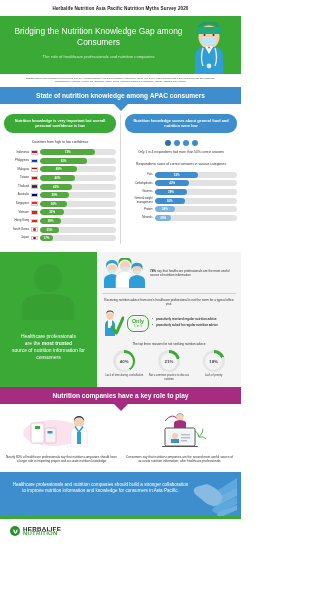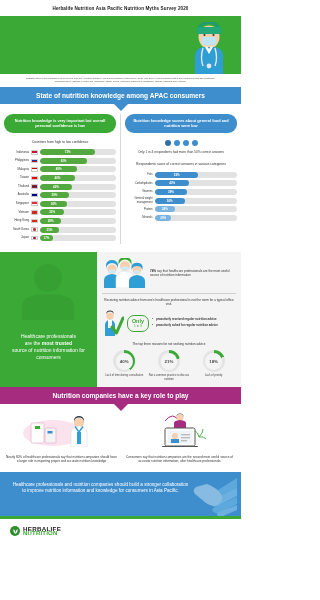--- a/index.html
+++ b/index.html
@@ -266,20 +266,24 @@
   .logo-text .l2 { font-size: 6px; font-weight: bold; color: #3aa935; letter-spacing: .2px; }
 </style>
 </head>
 <body>
 
 <div class="page">
 
   <div class="doc-title">Herbalife Nutrition Asia Pacific Nutrition Myths Survey 2020</div>
 
   <div class="hero">
+    <div class="hero-text">
+      <h1>Bridging the Nutrition Knowledge Gap among Consumers</h1>
+      <h2>The role of healthcare professionals and nutrition companies</h2>
+    </div>
     <svg class="doctor" viewBox="0 0 44 52">
       <ellipse cx="22" cy="15" rx="10.5" ry="11.5" fill="#f6cfae"></ellipse>
       <path d="M10 14 A12 12 0 0 1 34 14 L34 8 A12 9 0 0 0 10 8 Z" fill="#1f9b6e"></path>
       <rect x="9.5" y="5" width="25" height="7" rx="3" fill="#23a87a"></rect>
       <rect x="15" y="15" width="14" height="8" rx="2" fill="#bfe4f5"></rect>
       <circle cx="17.5" cy="13" r="1.1" fill="#3a3a3a"></circle>
       <circle cx="26.5" cy="13" r="1.1" fill="#3a3a3a"></circle>
       <path d="M8 52 L8 34 Q8 27 16 25 L28 25 Q36 27 36 34 L36 52 Z" fill="#2f9ed4"></path>
       <path d="M18 25 L22 32 L26 25 L24 24 L22 27 L20 24 Z" fill="#ffffff"></path>
       <path d="M16 26 q-3 10 0 18" stroke="#e8e8e8" stroke-width="1.4" fill="none"></path>

